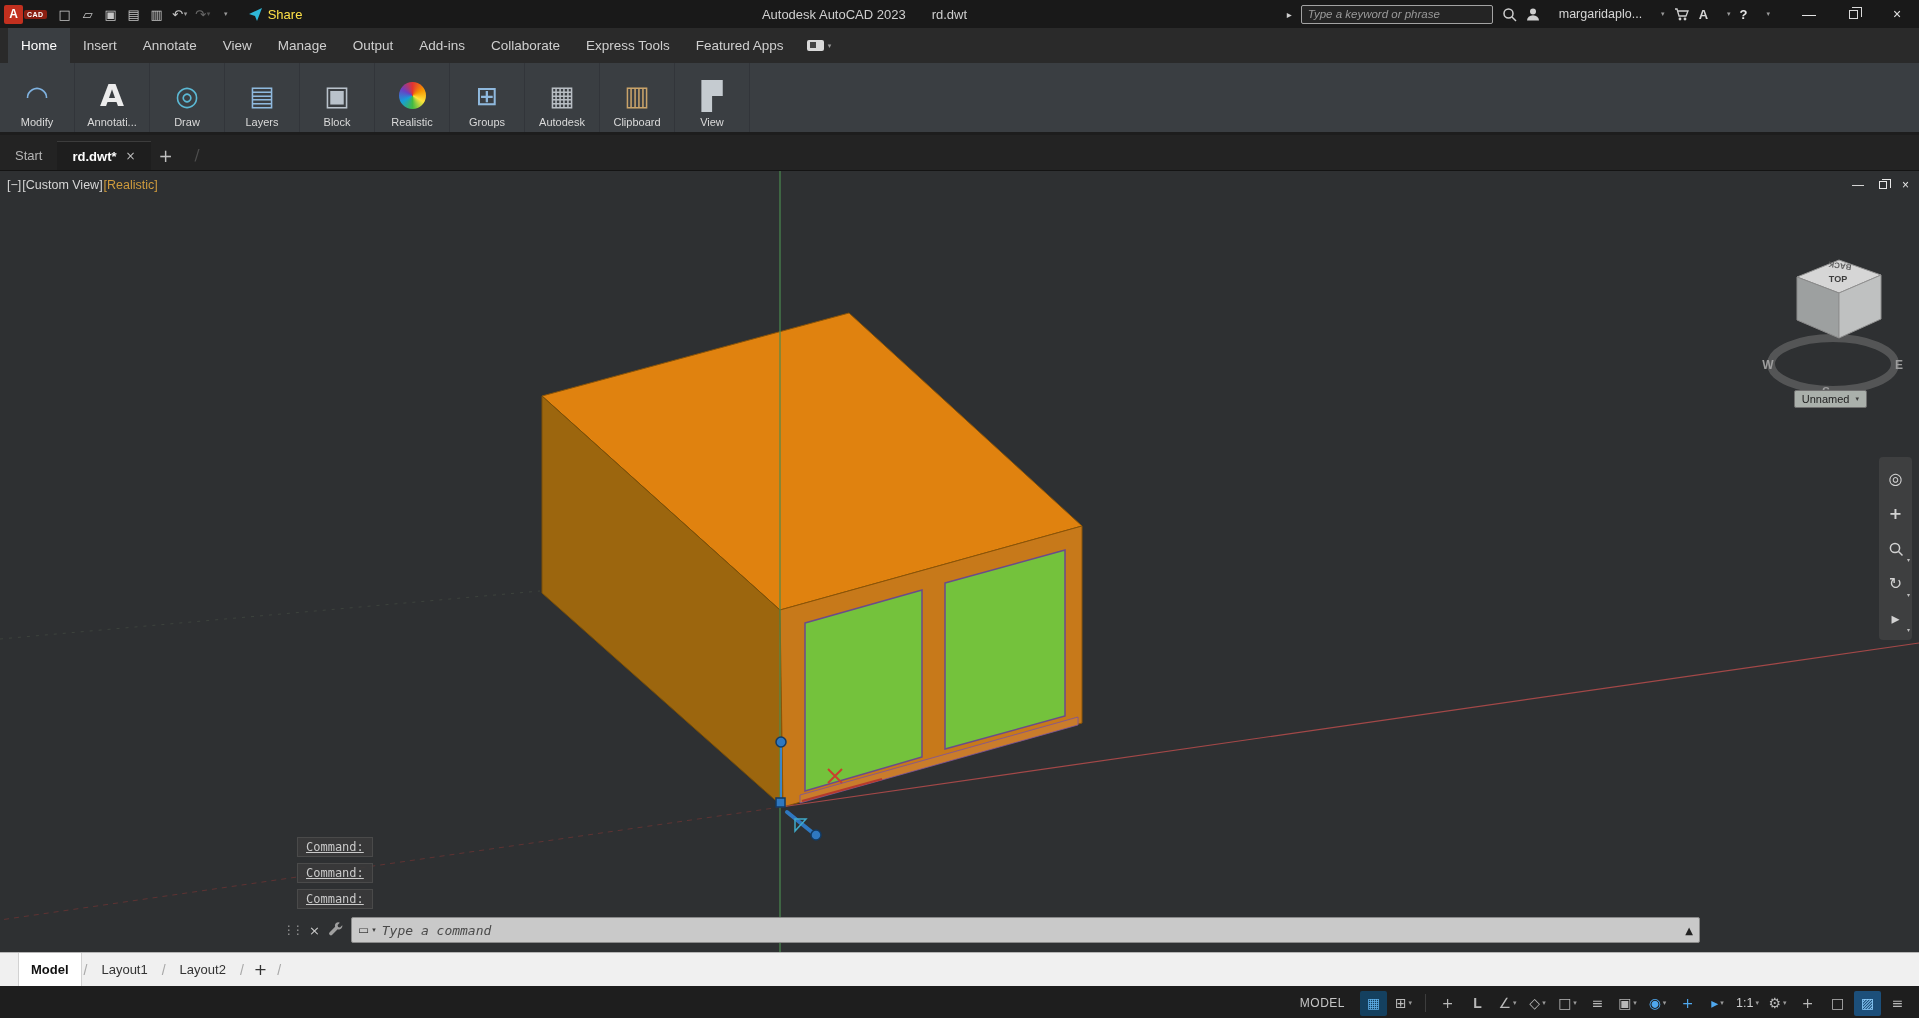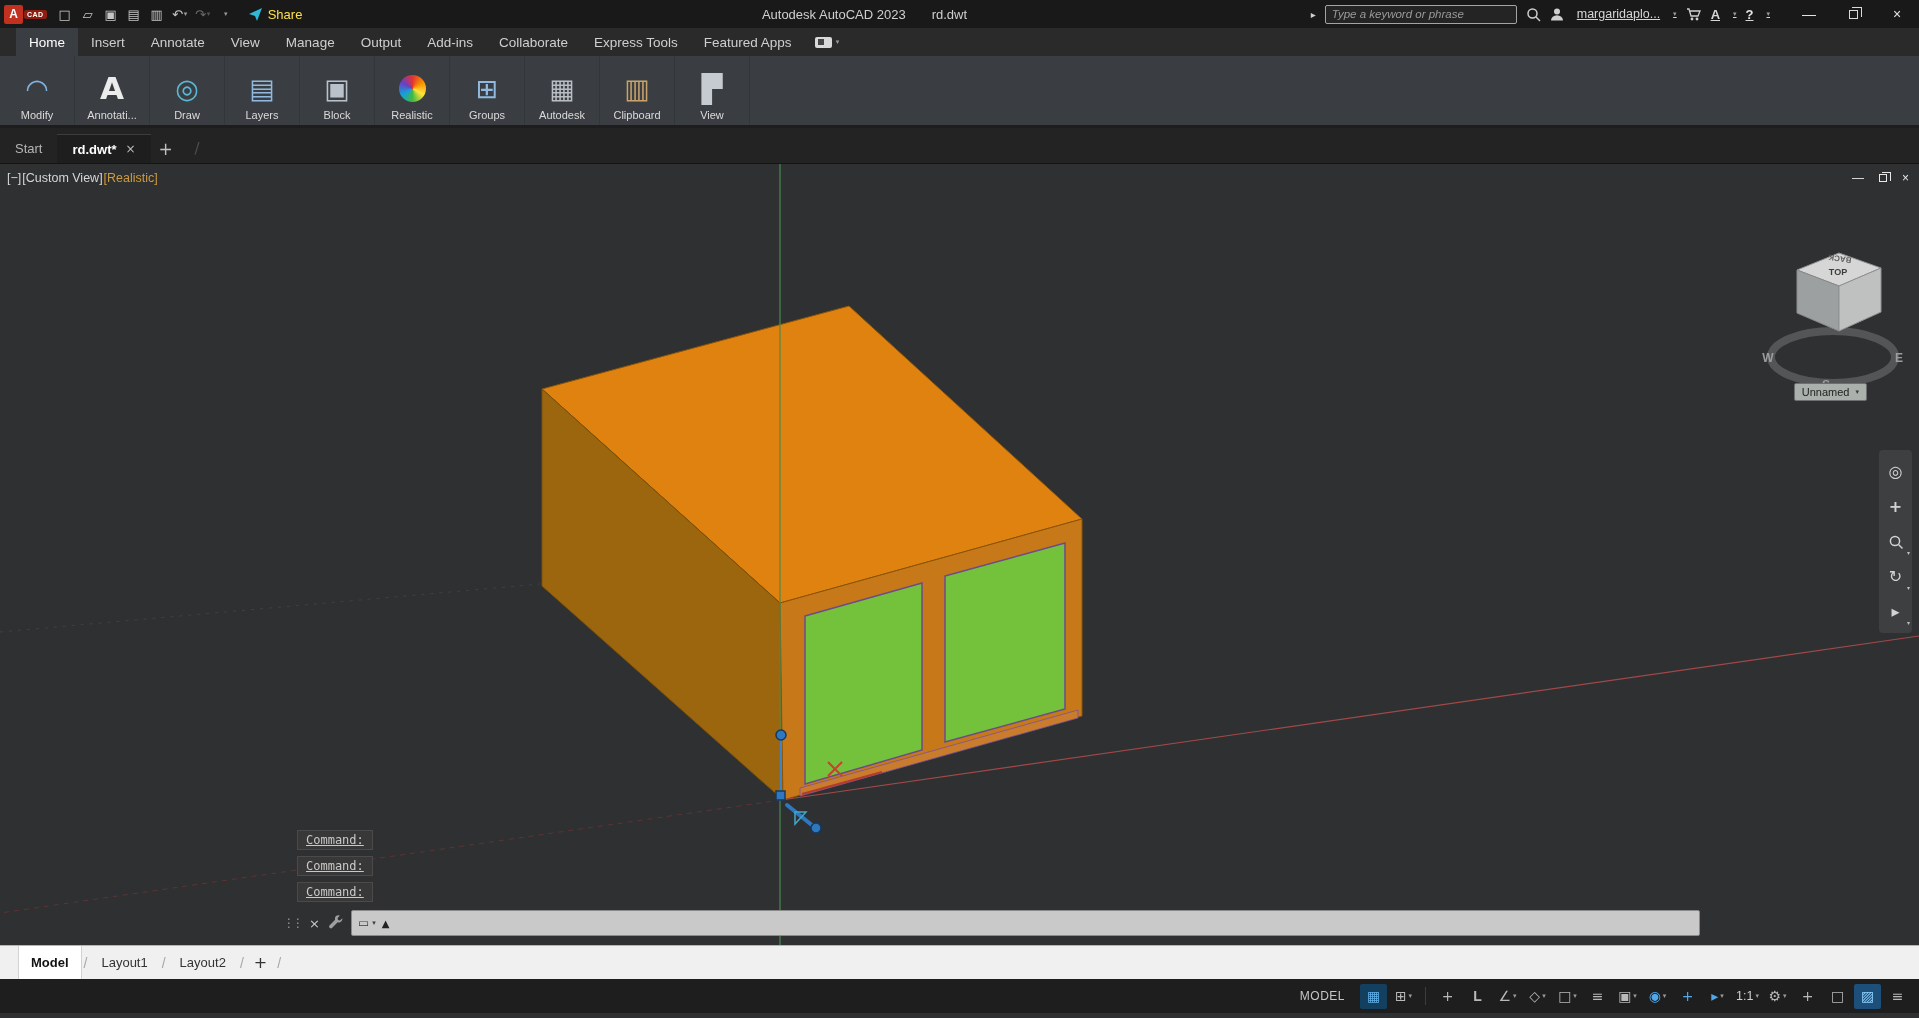--- a/index.html
+++ b/index.html
@@ -18,29 +18,29 @@
   .caret{font-size:7px;color:#9a9a9a;font-family:"DejaVu Sans",sans-serif;}
   .dim{opacity:.45;}
   .share{display:flex;align-items:center;gap:5px;margin-left:10px;font-size:13px;color:#fde047;}
   .tb-center{position:absolute;left:0;right:0;top:0;height:28px;display:flex;align-items:center;justify-content:center;transform:translateX(-95px);gap:26px;color:#cfcfcf;font-size:13px;pointer-events:none;}
   .tb-right{margin-left:auto;display:flex;align-items:center;gap:9px;z-index:2;}
   .search-arrow{font-size:10px;color:#cfcfcf;}
   .search-box{width:192px;height:19px;background:#242424;border:1px solid #a3a3a3;border-radius:2px;display:flex;align-items:center;padding:0 6px;}
   .search-box input{flex:1;background:transparent;border:none;outline:none;color:#c4c4c4;font-size:11.5px;font-style:italic;font-family:"Liberation Sans",sans-serif;width:100%;}
   input::placeholder{color:#9a9a9a;font-style:italic;}
   .icon-btn{display:flex;align-items:center;justify-content:center;}
-  .user{display:flex;align-items:center;gap:13px;font-size:12.5px;color:#d6d6d6;text-decoration:underline;}
+  .user{display:flex;align-items:center;gap:19px;font-size:12.5px;color:#d6d6d6;}
   .help-q{font-weight:bold;font-size:13px;color:#e6e6e6;}
   .winbtns{display:flex;margin-left:8px;}
   .winbtn{width:44px;height:28px;display:flex;align-items:center;justify-content:center;color:#e3e3e3;font-size:14px;}
   .restore-ico{position:relative;width:9px;height:9px;border:1px solid #dadada;}
   .restore-ico::before{content:"";position:absolute;top:-4px;left:2px;width:9px;height:9px;border:1px solid #dadada;border-left:none;border-bottom:none;}
 
   
-  .ribbontabs{height:28px;background:#2a2a2a;display:flex;align-items:stretch;padding-left:16px;font-size:13.5px;}
+  .ribbontabs{height:35px;background:#2a2a2a;display:flex;align-items:stretch;padding-left:8px;font-size:13.5px;}
   .rtab{padding:0 13px;display:flex;align-items:center;color:#cfcfcf;white-space:nowrap;cursor:default;}
   .rtab.active{background:#3a3e42;color:#ffffff;}
   .ribbon-pill-wrap{display:flex;align-items:center;gap:4px;padding:0 10px;}
   .pill{width:17px;height:11px;background:#d9d9d9;border-radius:2px;position:relative;display:inline-block;}
   .pill::after{content:"";position:absolute;left:3px;top:2px;width:6px;height:6px;background:#454545;}
 
   
   .ribbon{height:72px;background:#3a3e42;display:flex;border-bottom:3px solid #1d1d1d;}
   .panel{width:75px;display:flex;flex-direction:column;align-items:center;justify-content:flex-end;padding-bottom:4px;border-right:1px solid #32353a;cursor:default;}
   .panel-icon{height:42px;display:flex;align-items:center;justify-content:center;font-size:27px;line-height:1;}
@@ -372,20 +372,21 @@
     <span>
       <svg width="15" height="15" viewBox="0 0 16 16">
           <path d="M11.2 1.2a3.8 3.8 0 0 0-3.6 5L1.8 12a1.9 1.9 0 0 0 2.7 2.7l5.8-5.8a3.8 3.8 0 0 0 4.9-4.5l-2.4 2.4-2.1-.5-.5-2.1 2.4-2.4a3.8 3.8 0 0 0-1.4-.6z" fill="#a0a0a0"></path>
         </svg>
     </span>
     <div class="cmd-field">
       <span class="cmd-chip">
         <span class="glyph">▭</span>
         <span class="caret">▾</span>
       </span>
+      <input class="cmd-input" placeholder="Type a command" style="">
       <span class="cmd-expand glyph">▲</span>
     </div>
   </div>
 </div>
 
 <div class="layouts">
   <div class="ltab active">
       <span>Model</span>
     </div>
   <span class="lsep">/</span>

